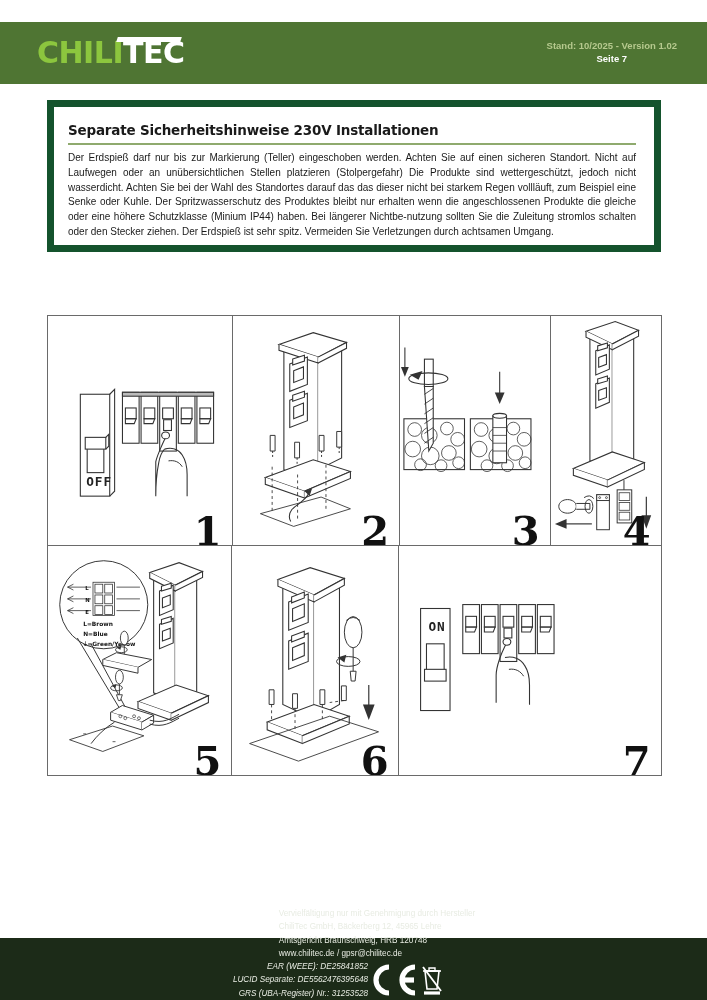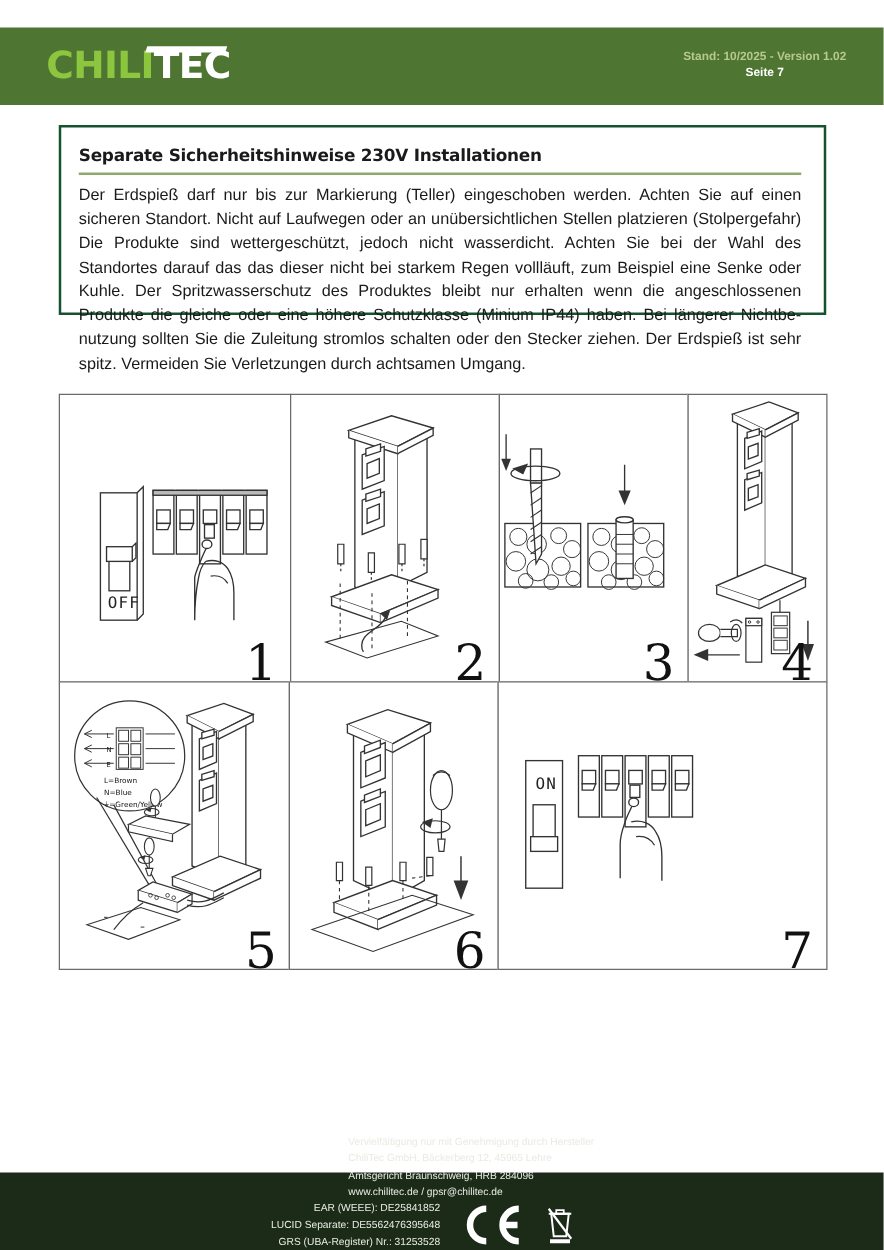--- a/index.html
+++ b/index.html
@@ -30,60 +30,60 @@
     background: #ffffff;
     transform: skewX(-18deg);
   }
   .header-meta { margin-right: 30px; text-align: center; line-height: 1.35; }
   .meta-stand { color: #b6c98e; font-size: 9.5px; font-weight: bold; }
   .meta-seite { color: #ffffff; font-size: 9.5px; font-weight: bold; }
 
   
   .notice {
     position: absolute; left: 47px; top: 100px; width: 614px; height: 152px;
-    border: 2px solid #14532d; background: #fff;
+    border: 7px solid #14532d; background: #fff;
     padding: 15px 18px 10px 14px;
   }
   .notice-title {
     font-family: "DejaVu Sans", sans-serif;
     font-size: 13.5px; font-weight: bold; color: #1a1a1a;
     letter-spacing: -0.2px;
   }
   .notice-rule { height: 2px; background: #8faa6e; margin: 5px 0 6px 0; width: 100%; }
   .notice-body {
-    font-size: 13px; line-height: 1.48; color: #1a1a1a;
+    font-size: 10px; line-height: 1.48; color: #1a1a1a;
     text-align: justify; text-justify: inter-word;
   }
 
   
   .grid { position: absolute; left: 47px; top: 315px; width: 614px; height: 460px; }
   .grid-row { display: flex; width: 100%; }
   .row-top { height: 230px; }
   .row-bot { height: 230px; }
   .cell {
     position: relative; border: 1px solid #6a6a6a; margin: -0.5px;
-    background: #fff; overflow: hidden;
+    background: #fff; overflow: hidden; font-weight: bold;
   }
   .cell-num {
     position: absolute; right: 10px; bottom: -6px;
     font-family: "DejaVu Serif", serif;
     font-size: 40px; color: #111; line-height: 1;
   }
   .art { position: absolute; inset: 0; }
   .art svg { width: 100%; height: 100%; display: block; }
 
   
   .footer {
     position: absolute; left: 0; bottom: 0; width: 707px; height: 62px;
     background: #1c2b18;
     display: flex; align-items: center; justify-content: flex-end; flex-direction: column;
   }
   .foot-left { margin-left: 47px; color: #e8ece3; font-size: 8.2px; line-height: 1.62; }
   .foot-right {
-    margin-right: 28px; display: flex; align-items: center; gap: 17px;
+    margin-right: 28px; display: flex; align-items: center; gap: 1px; font-style: italic;
   }
   .foot-reg { color: #e8ece3; font-size: 8.2px; line-height: 1.62; text-align: right; }
   .ce-mark { display: block; }
   .weee-mark { display: block; }
 </style>
 </head>
 <body>
 
 <div class="page">
 
@@ -497,21 +497,21 @@
         </div>
         <div class="cell-num">7</div>
       </div>
     </div>
   </div>
 
   <div class="footer">
     <div class="foot-left">
       <div>Vervielfältigung nur mit Genehmigung durch Hersteller</div>
       <div>ChiliTec GmbH, Bäckerberg 12, 45965 Lehre</div>
-      <div>Amtsgericht Braunschweig, HRB 284096</div>
+      <div>Amtsgericht Braunschweig, HRB 120748</div>
       <div>www.chilitec.de / gpsr@chilitec.de</div>
     </div>
     <div class="foot-right">
       <div class="foot-reg">
         <div>EAR (WEEE): DE25841852</div>
         <div>LUCID Separate: DE5562476395648</div>
         <div>GRS (UBA-Register) Nr.: 31253528</div>
       </div>
       <svg class="ce-mark" width="48" height="34" viewBox="0 0 48 34">
         <path d="M20 4 A13 13 0 1 0 20 30" fill="none" stroke="#fff" stroke-width="5.2"></path>

